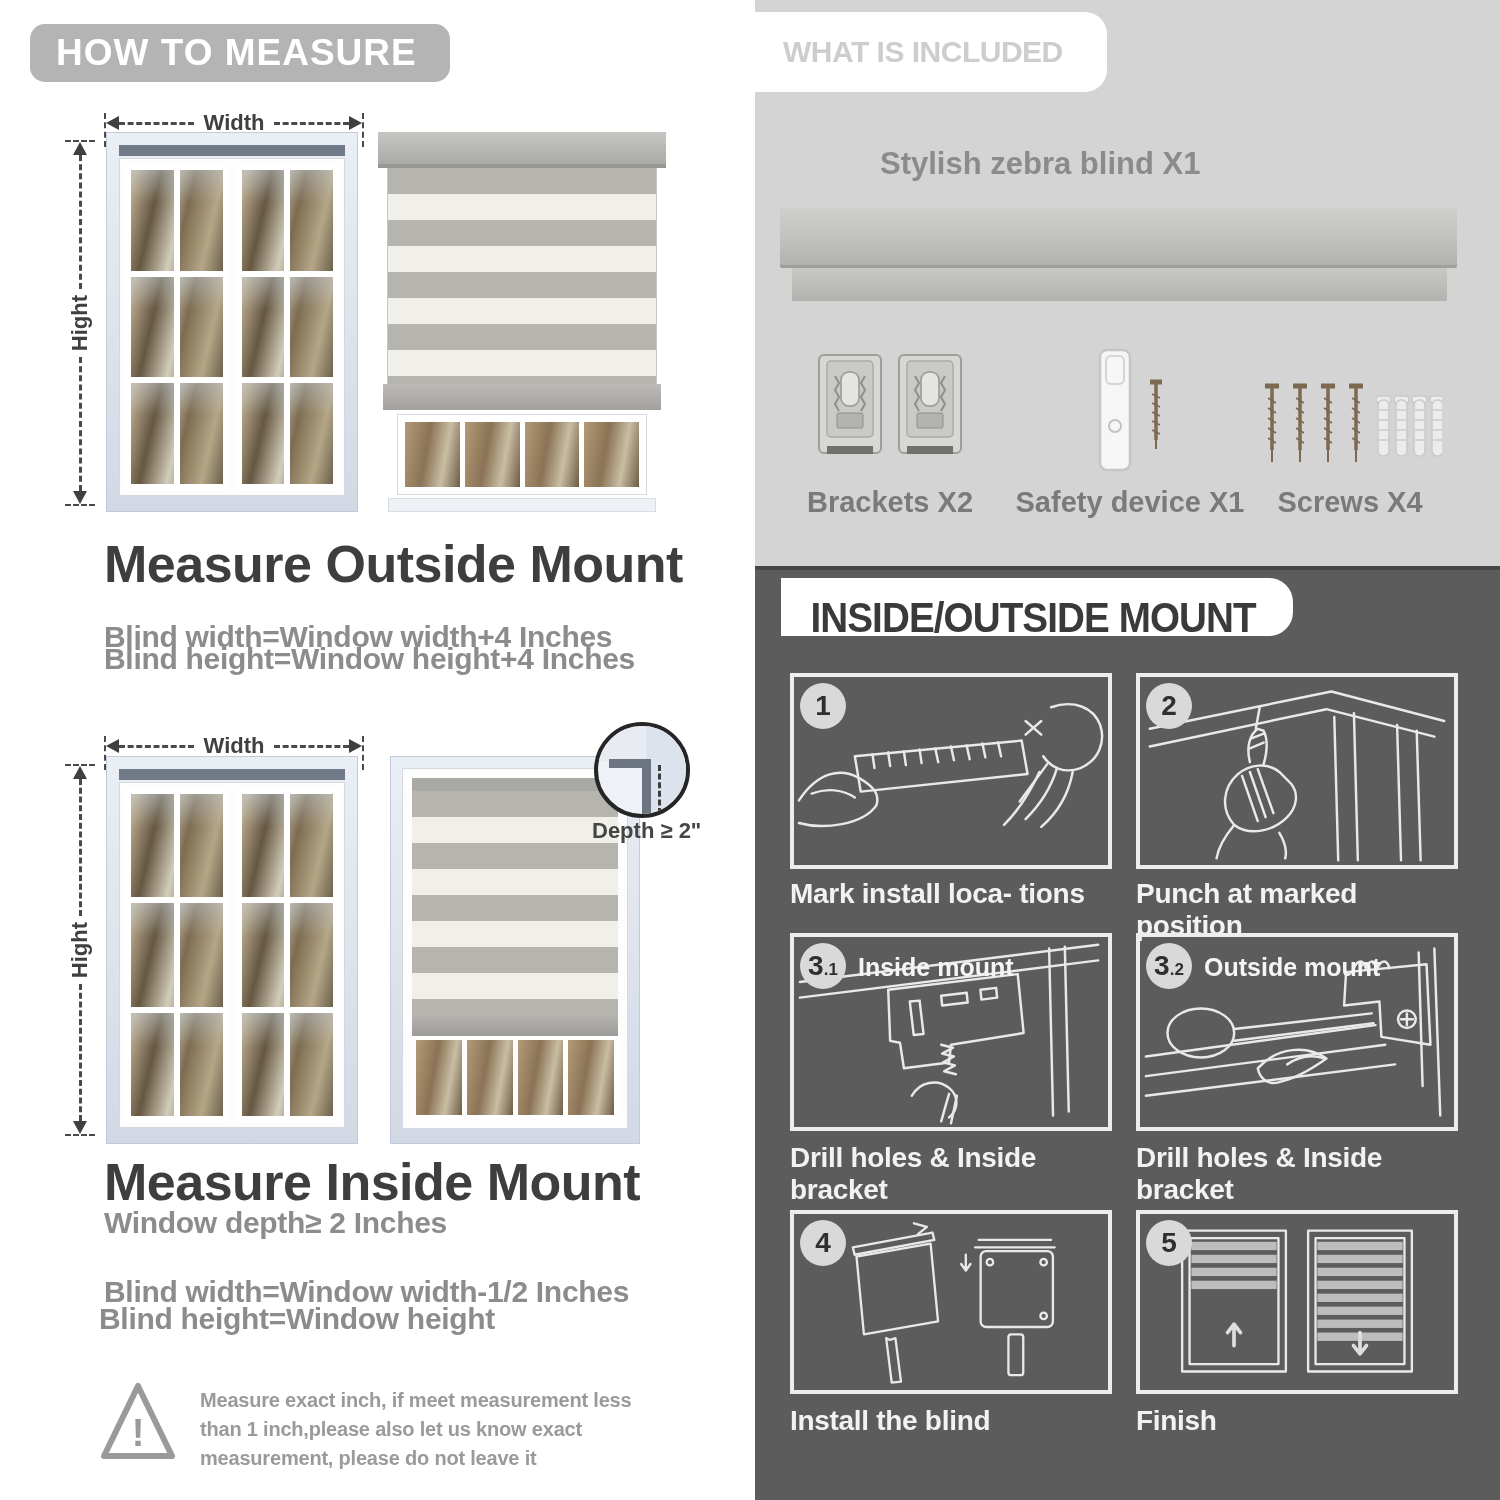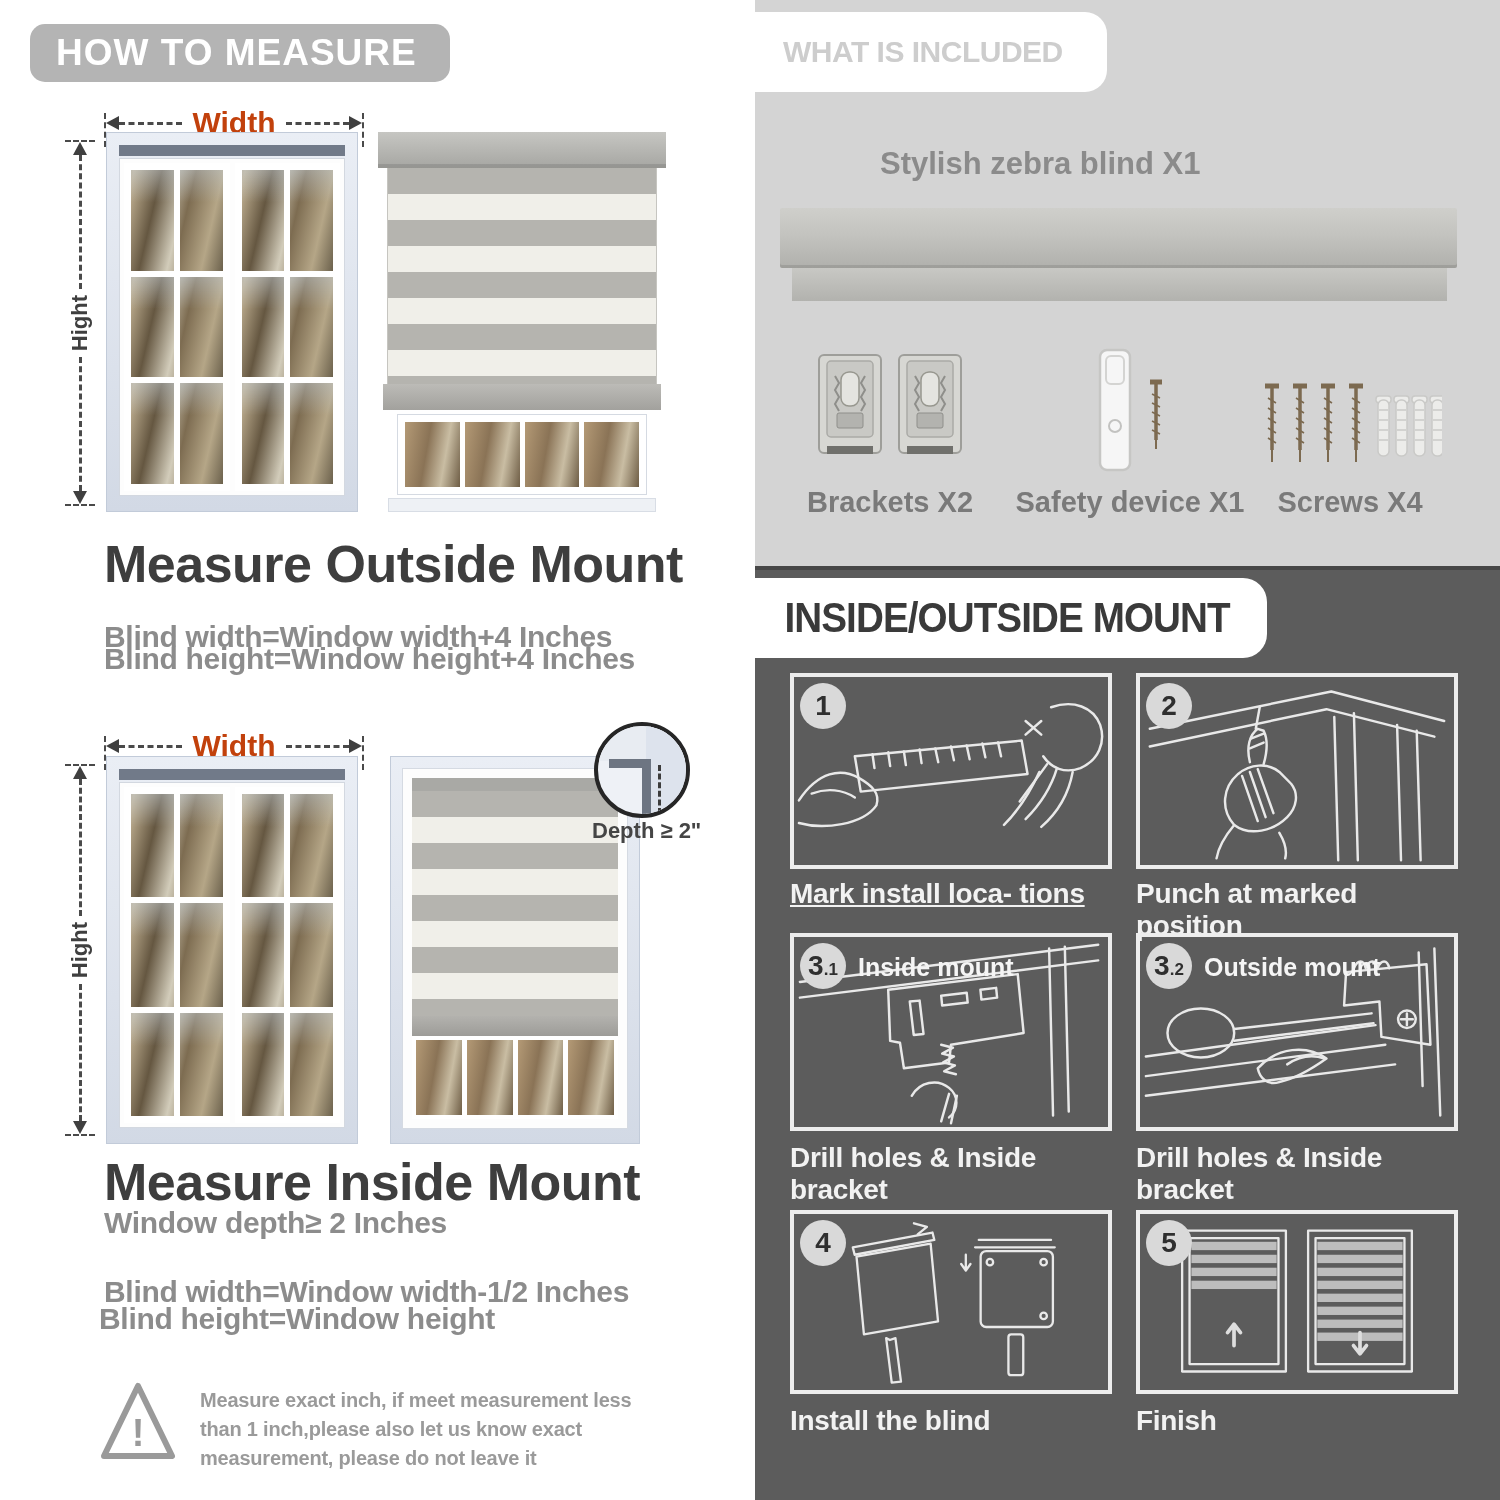--- a/index.html
+++ b/index.html
@@ -10,21 +10,21 @@
   
   .lheader{left:30px;top:24px;width:394px;height:58px;background:#b4b4b4;border-radius:15px;
            color:#fff;font-size:37px;font-weight:700;line-height:58px;padding-left:26px;letter-spacing:1px;}
 
   
   .warrow{display:flex;align-items:center;height:30px;}
   .warrow .tick{width:0;height:34px;border-left:2px dashed #4a4a4a;margin-top:14px;}
   .warrow .ah-l{width:0;height:0;border-top:7px solid transparent;border-bottom:7px solid transparent;border-right:13px solid #3f3f3f;}
   .warrow .ah-r{width:0;height:0;border-top:7px solid transparent;border-bottom:7px solid transparent;border-left:13px solid #3f3f3f;}
   .warrow .dash{flex:1;height:0;border-top:3px dashed #4a4a4a;}
-  .warrow .wlbl{padding:0 10px;font-size:30px;font-weight:700;color:#c2410c;text-align:right;}
+  .warrow .wlbl{padding:0 10px;font-size:22px;font-weight:700;color:#404040;text-align:right;}
 
   
   .harrow{display:flex;flex-direction:column;align-items:center;}
   .harrow .tick-h{height:0;width:30px;border-top:2px dashed #4a4a4a;}
   .harrow .ah-u{width:0;height:0;border-left:7px solid transparent;border-right:7px solid transparent;border-bottom:13px solid #3f3f3f;}
   .harrow .ah-d{width:0;height:0;border-left:7px solid transparent;border-right:7px solid transparent;border-top:13px solid #3f3f3f;}
   .harrow .vdash{flex:1;width:0;border-left:3px dashed #4a4a4a;}
   .harrow .hlbl{font-size:22px;font-weight:700;color:#3f3f3f;writing-mode:vertical-rl;transform:rotate(180deg);padding:6px 0;}
 
   
@@ -75,21 +75,21 @@
   .rpill1{left:755px;top:12px;width:352px;height:80px;background:#fff;border-radius:0 22px 22px 0;
           color:#cdcdcd;font-size:30px;font-weight:700;line-height:80px;padding-left:28px;letter-spacing:-.5px;box-sizing:border-box;}
   .stylish{left:880px;top:146px;width:440px;font-size:31px;font-weight:700;color:#8b8b8b;}
   .bar-main{left:780px;top:208px;width:677px;height:60px;border-radius:2px;
             background:linear-gradient(180deg,#cfcfcb 0%,#c3c3bf 45%,#b0b0ac 100%);box-shadow:inset 0 -3px 0 rgba(0,0,0,.10);}
   .bar-rail{left:792px;top:268px;width:655px;height:33px;background:linear-gradient(180deg,#c8c8c4,#b2b2ae);}
   .item-cap{top:486px;font-size:29px;font-weight:700;color:#7a7a7a;text-align:center;}
 
   .rpanel-dark{left:755px;top:570px;width:745px;height:930px;background:#5c5c5c;}
   .rpanel-dark-edge{left:755px;top:566px;width:745px;height:6px;background:#474747;}
-  .rpill2{left:755px;top:578px;width:512px;height:80px;background:#fff;border-radius:0 24px 24px 0;box-sizing:border-box;}
+  .rpill2{left:781px;top:578px;width:512px;height:58px;background:#fff;border-radius:0 24px 24px 0;box-sizing:border-box;}
   .rpill2 .t{display:inline-block;font-size:42px;font-weight:700;color:#3a3a3a;line-height:80px;padding-left:32px;
              letter-spacing:-1px;transform:scaleX(.92);transform-origin:left center;white-space:nowrap;}
 
   .tile{box-sizing:border-box;border:4px solid #ededed;}
   .badge{position:absolute;top:6px;left:6px;width:46px;height:46px;border-radius:50%;background:#d9d9d9;
          color:#2f2f2f;font-weight:700;font-size:28px;display:flex;align-items:center;justify-content:center;}
   .badge .sub{font-size:17px;margin-top:8px;}
   .tile-lbl{position:absolute;top:16px;left:64px;font-size:25px;font-weight:700;color:#f5f5f5;}
   .step-cap{font-size:28px;font-weight:700;color:#f2f2f2;letter-spacing:-.3px;}
   .art{position:absolute;inset:0;width:100%;height:100%;}
@@ -361,21 +361,21 @@
         <path d="M258,88 L230,126"></path>
         <path d="M250,96 C240,118 228,136 214,150"></path>
         <path d="M268,92 C262,112 250,130 236,144 M284,96 C280,118 268,138 252,152"></path>
       </g>
     </svg>
     <div class="badge">
         <span>1</span>
         <span class="sub"></span>
       </div>
   </div>
-  <div class="abs step-cap" style="left:790px;top:878px;width:322px;text-decoration:underline;">Mark install loca- tions</div>
+  <div class="abs step-cap" style="left:790px;top:878px;width:322px;">Mark install loca- tions</div>
 
   <div class="abs tile" style="left:1136px;top:673px;width:322px;height:196px;">
     <svg class="art" viewBox="0 0 320 190" preserveAspectRatio="xMidYMid meet">
       <g class="lineart">
         <path d="M10,52 L195,14 M195,14 L310,44 M10,70 L190,32 L300,60"></path>
         <path d="M198,40 L202,186 M218,36 L222,186 M262,48 L266,186 M282,54 L286,186"></path>
         <path d="M118,52 L122,30"></path>
         <path d="M112,86 C108,70 112,58 120,52 L126,54 C130,62 130,74 126,88"></path>
         <path d="M112,72 l14,-6 M113,62 l13,-5"></path>
         <path d="M96,150 C82,134 84,112 100,98 C112,88 130,86 142,96 L154,108 C162,118 160,132 150,142 C136,156 112,162 96,150 Z"></path>

